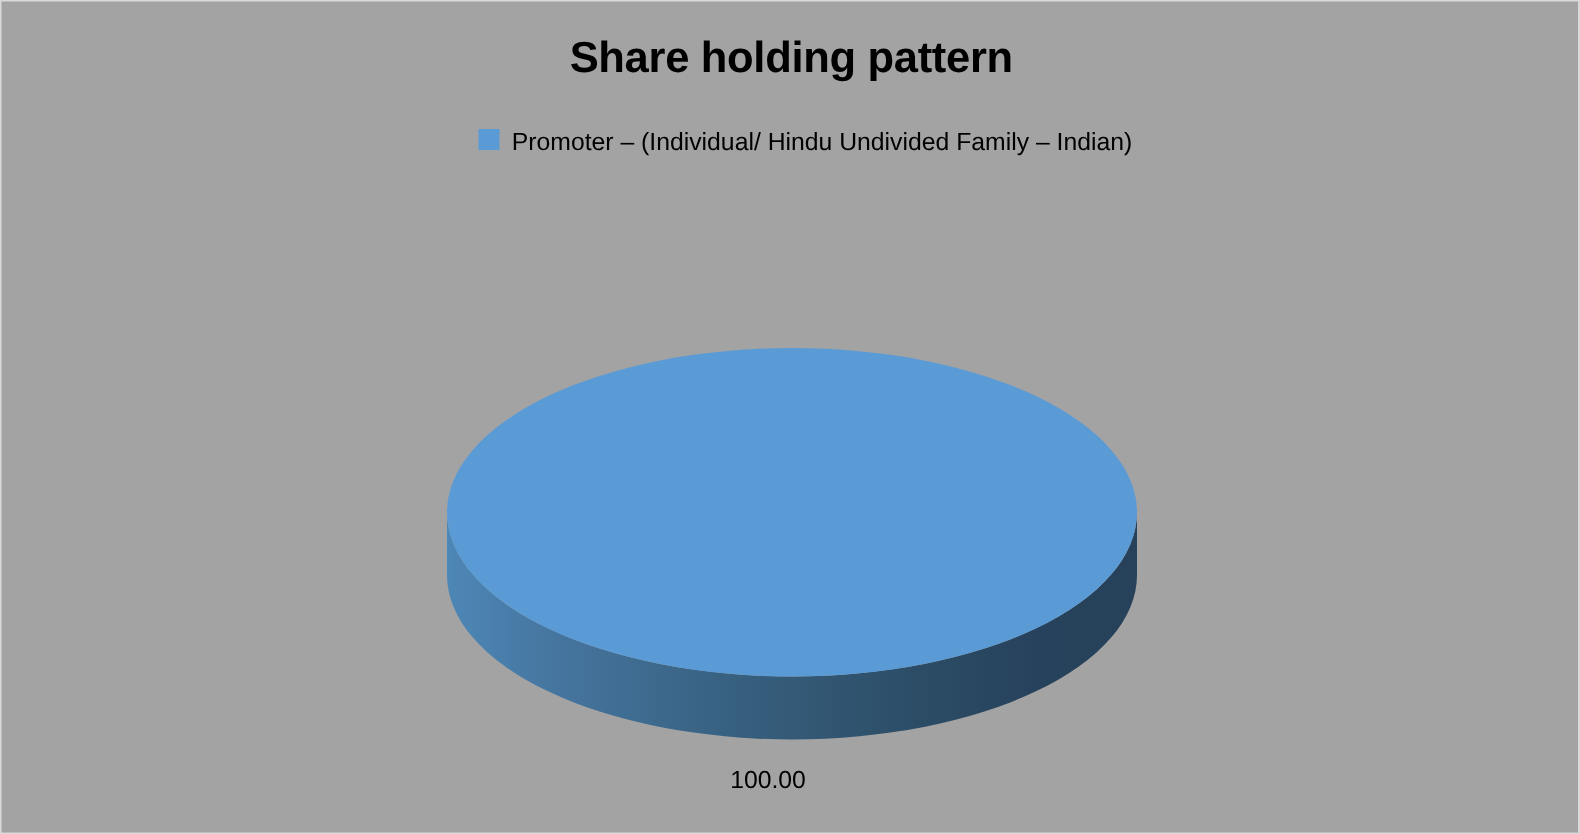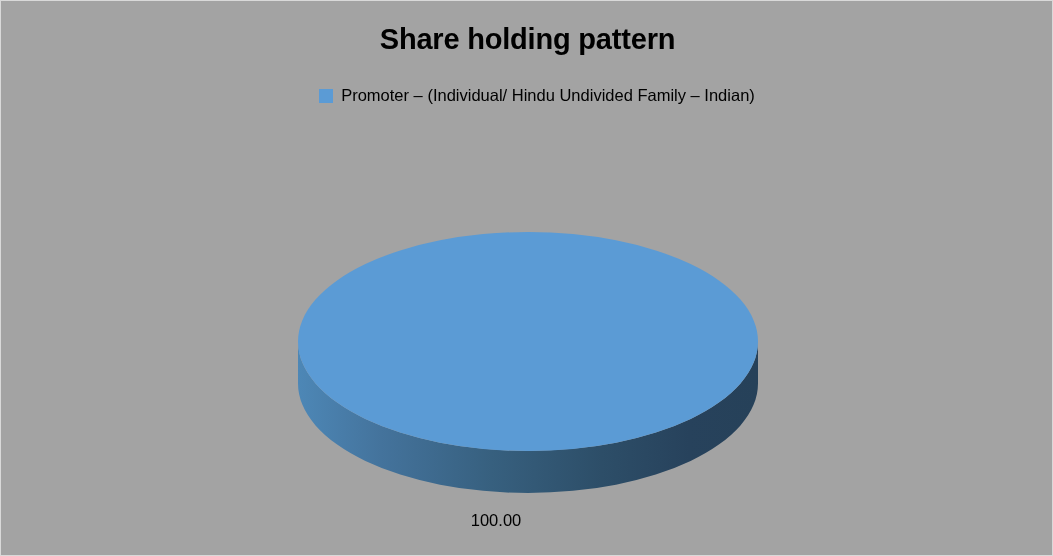--- a/index.html
+++ b/index.html
@@ -35,21 +35,20 @@
     position: absolute;
     left: 0;
     top: 84px;
     width: 1053px;
     display: flex;
     justify-content: center;
     align-items: center;
   }
   .legend-item {
     display: flex;
-    align-items: center;
     gap: 8px;
     padding-left: 19px;
   }
   .legend-swatch {
     width: 14px;
     height: 14px;
     background: #5b9bd5;
     flex: 0 0 auto;
     position: relative;
     top: 1px;
@@ -68,21 +67,21 @@
     height: 261px;
   }
   .pie-svg {
     display: block;
     width: 460px;
     height: 261px;
     overflow: visible;
   }
   .data-label {
     position: absolute;
-    left: 0;
+    left: 16px;
     top: 509px;
     width: 986px;
     text-align: center;
     font-size: 16.5px;
     color: #000000;
     line-height: 20px;
   }
   .data-label-shift {
     display: inline-block;
     transform: translateX(2px);

